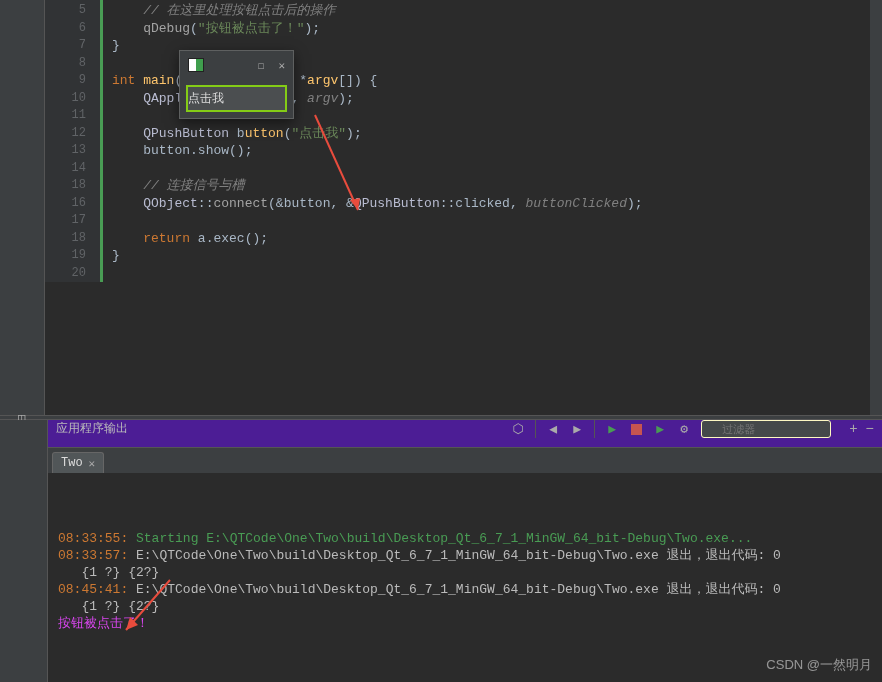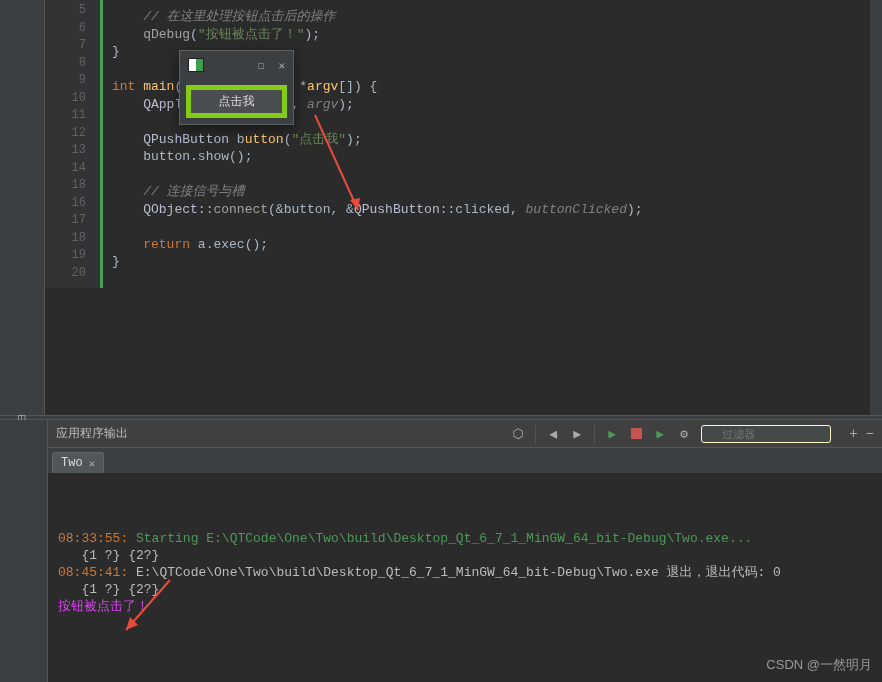--- a/index.html
+++ b/index.html
@@ -4,44 +4,44 @@
 <style>
 * { margin: 0; padding: 0; box-sizing: border-box; }
 body { font-family: Consolas, 'Courier New', monospace; background: #2b2b2b; color: #a9b7c6; font-size: 13px; overflow: hidden; width: 882px; height: 682px; position: relative; }
 .main-container { display: flex; height: 415px; }
 .left-gutter { width: 45px; background: #3c3f41; border-right: 1px solid #555; display: flex; flex-direction: column; align-items: center; padding-top: 410px; gap: 8px; }
 .gutter-icon { width: 16px; height: 16px; color: #aaa; cursor: pointer; display: flex; align-items: center; justify-content: center; }
 .editor-area { flex: 1; background: #2b2b2b; position: relative; }
 .code-lines { display: flex; }
 .line-numbers { width: 55px; text-align: right; padding-right: 14px; color: #606366; background: #313335; user-select: none; padding-top: 2px; }
 .line-numbers div { height: 17.5px; line-height: 17.5px; font-size: 12px; }
-.code-content { flex: 1; padding-top: 8px; position: relative; }
+.code-content { flex: 1; padding-top: 2px; position: relative; }
 .code-border { position: absolute; left: 0; top: 0; bottom: 0; width: 3px; background: #499c54; }
 .code-line { height: 17.5px; line-height: 17.5px; padding-left: 12px; white-space: pre; }
 .k { color: #cc7832; }
 .s { color: #6a8759; }
 .c { color: #808080; font-style: italic; }
 .t { color: #a3a3a3; }
 .p { color: #a9b7c6; }
 .cl { color: #b9bcd1; }
 .fn { color: #ffc66d; }
 .popup-window { position: absolute; left: 134px; top: 50px; width: 115px; background: #3c3f41; border: 1px solid #5e6060; box-shadow: 0 4px 12px rgba(0,0,0,0.5); z-index: 100; }
 .popup-titlebar { height: 28px; background: #3c3f41; display: flex; align-items: center; justify-content: space-between; padding: 0 8px; }
 .popup-title-icon { width: 16px; height: 14px; background: linear-gradient(to right, #fff 50%, #3f9e4d 50%); border: 1px solid #222; }
 .popup-controls { display: flex; gap: 14px; color: #aaa; }
 .popup-controls span { cursor: pointer; font-size: 11px; }
 .popup-body { padding: 6px; }
-.popup-button { width: 100%; background: #4b4e50; border: 5px solid #84cc16; color: #ddd; padding: 3px 0; text-align: center; cursor: pointer; font-size: 12px; }
+.popup-button { width: 100%; background: #4b4e50; border: 2px solid #84cc16; color: #ddd; padding: 3px 0; text-align: left; cursor: pointer; font-size: 12px; }
 .arrow1 { position: absolute; left: 265px; top: 110px; pointer-events: none; z-index: 50; }
 .arrow2 { position: absolute; left: 118px; top: 575px; pointer-events: none; z-index: 50; }
 .divider-h { height: 5px; background: #3c3f41; border-top: 1px solid #555; border-bottom: 1px solid #555; cursor: ns-resize; }
 .output-section { background: #2b2b2b; height: 262px; display: flex; }
 .output-left { width: 48px; background: #3c3f41; border-right: 1px solid #555; }
 .output-main { flex: 1; display: flex; flex-direction: column; }
-.output-header { height: 28px; background: #404040; border-bottom: 1px solid #555; display: flex; align-items: center; padding: 0 8px; gap: 16px; }
+.output-header { height: 28px; background: #4c1d95; border-bottom: 1px solid #555; display: flex; align-items: flex-start; padding: 0 8px; gap: 16px; }
 .output-title { color: #bbb; font-size: 12px; margin-right: auto; }
 .toolbar-icons { display: flex; align-items: center; gap: 10px; }
 .toolbar-icon { width: 14px; height: 14px; color: #aaa; cursor: pointer; display: flex; align-items: center; justify-content: center; }
 .toolbar-sep { width: 1px; height: 18px; background: #555; }
 .run-icon { color: #499c54; }
 .stop-icon { width: 11px; height: 11px; background: #c75450; }
 .filter-input { background: #45494a; border: 1px solid #fef9c3; color: #aaa; padding: 2px 6px 2px 20px; font-size: 11px; width: 130px; border-radius: 3px; position: relative; }
 .filter-wrap { position: relative; }
 .filter-wrap::before { content: "⌕"; position: absolute; left: 5px; top: 0px; color: #888; font-size: 13px; }
 .plus-minus { display: flex; gap: 8px; margin-left: 8px; color: #aaa; font-size: 14px; }
@@ -156,20 +156,21 @@
       </div>
     </div>
     <div class="output-tabs">
       <div class="output-tab">
         <span>Two</span>
         <span class="close">✕</span>
       </div>
     </div>
     <div class="output-content">
       <div class="out-line"><span class="out-ts">08:33:55:</span><span class="out-starting"> Starting E:\QTCode\One\Two\build\Desktop_Qt_6_7_1_MinGW_64_bit-Debug\Two.exe...</span></div>
+      <div class="out-line"><span class="out-ts">08:33:57:</span><span> E:\QTCode\One\Two\build\Desktop_Qt_6_7_1_MinGW_64_bit-Debug\Two.exe 退出，退出代码: 0</span></div>
       <div class="out-line">   {1 ?} {2?}</div>
       <div class="out-line"></div>
       <div class="out-line"><span class="out-ts">08:45:41:</span><span> E:\QTCode\One\Two\build\Desktop_Qt_6_7_1_MinGW_64_bit-Debug\Two.exe 退出，退出代码: 0</span></div>
       <div class="out-line">   {1 ?} {2?}</div>
       <div class="out-line"></div>
       <div class="out-line" style="color:#d946ef">按钮被点击了！</div>
     </div>
   </div>
 </div>
 

